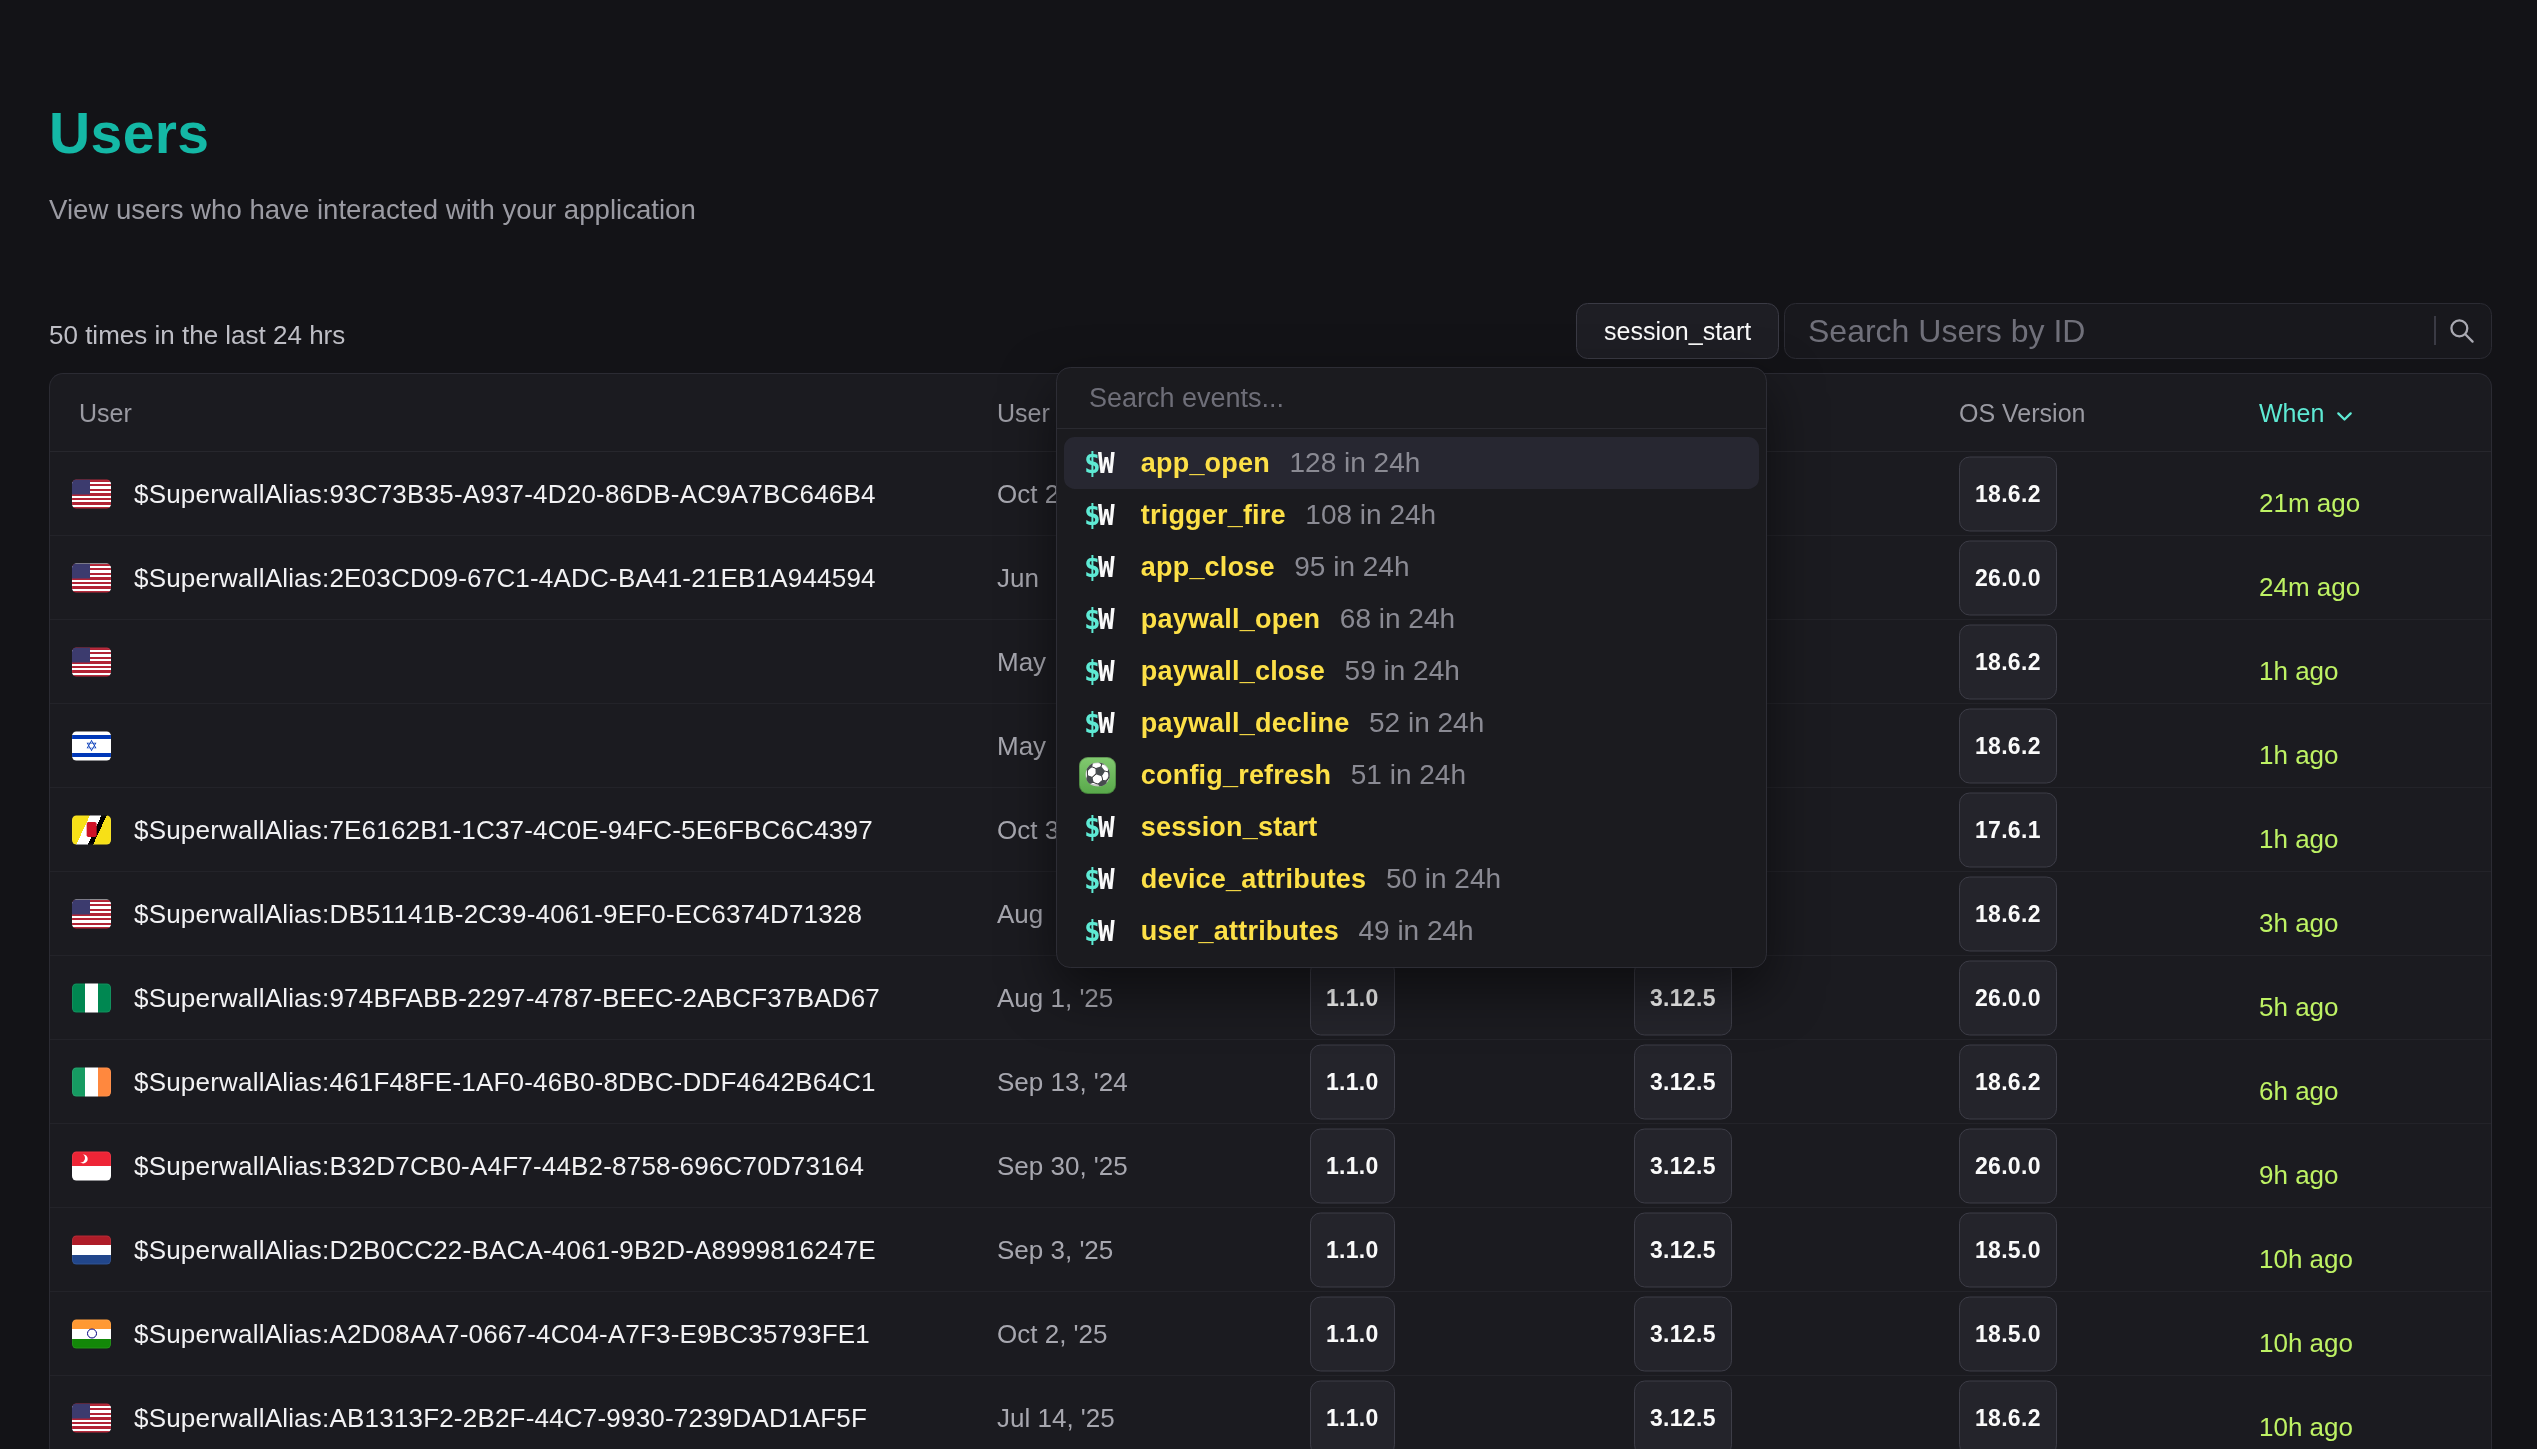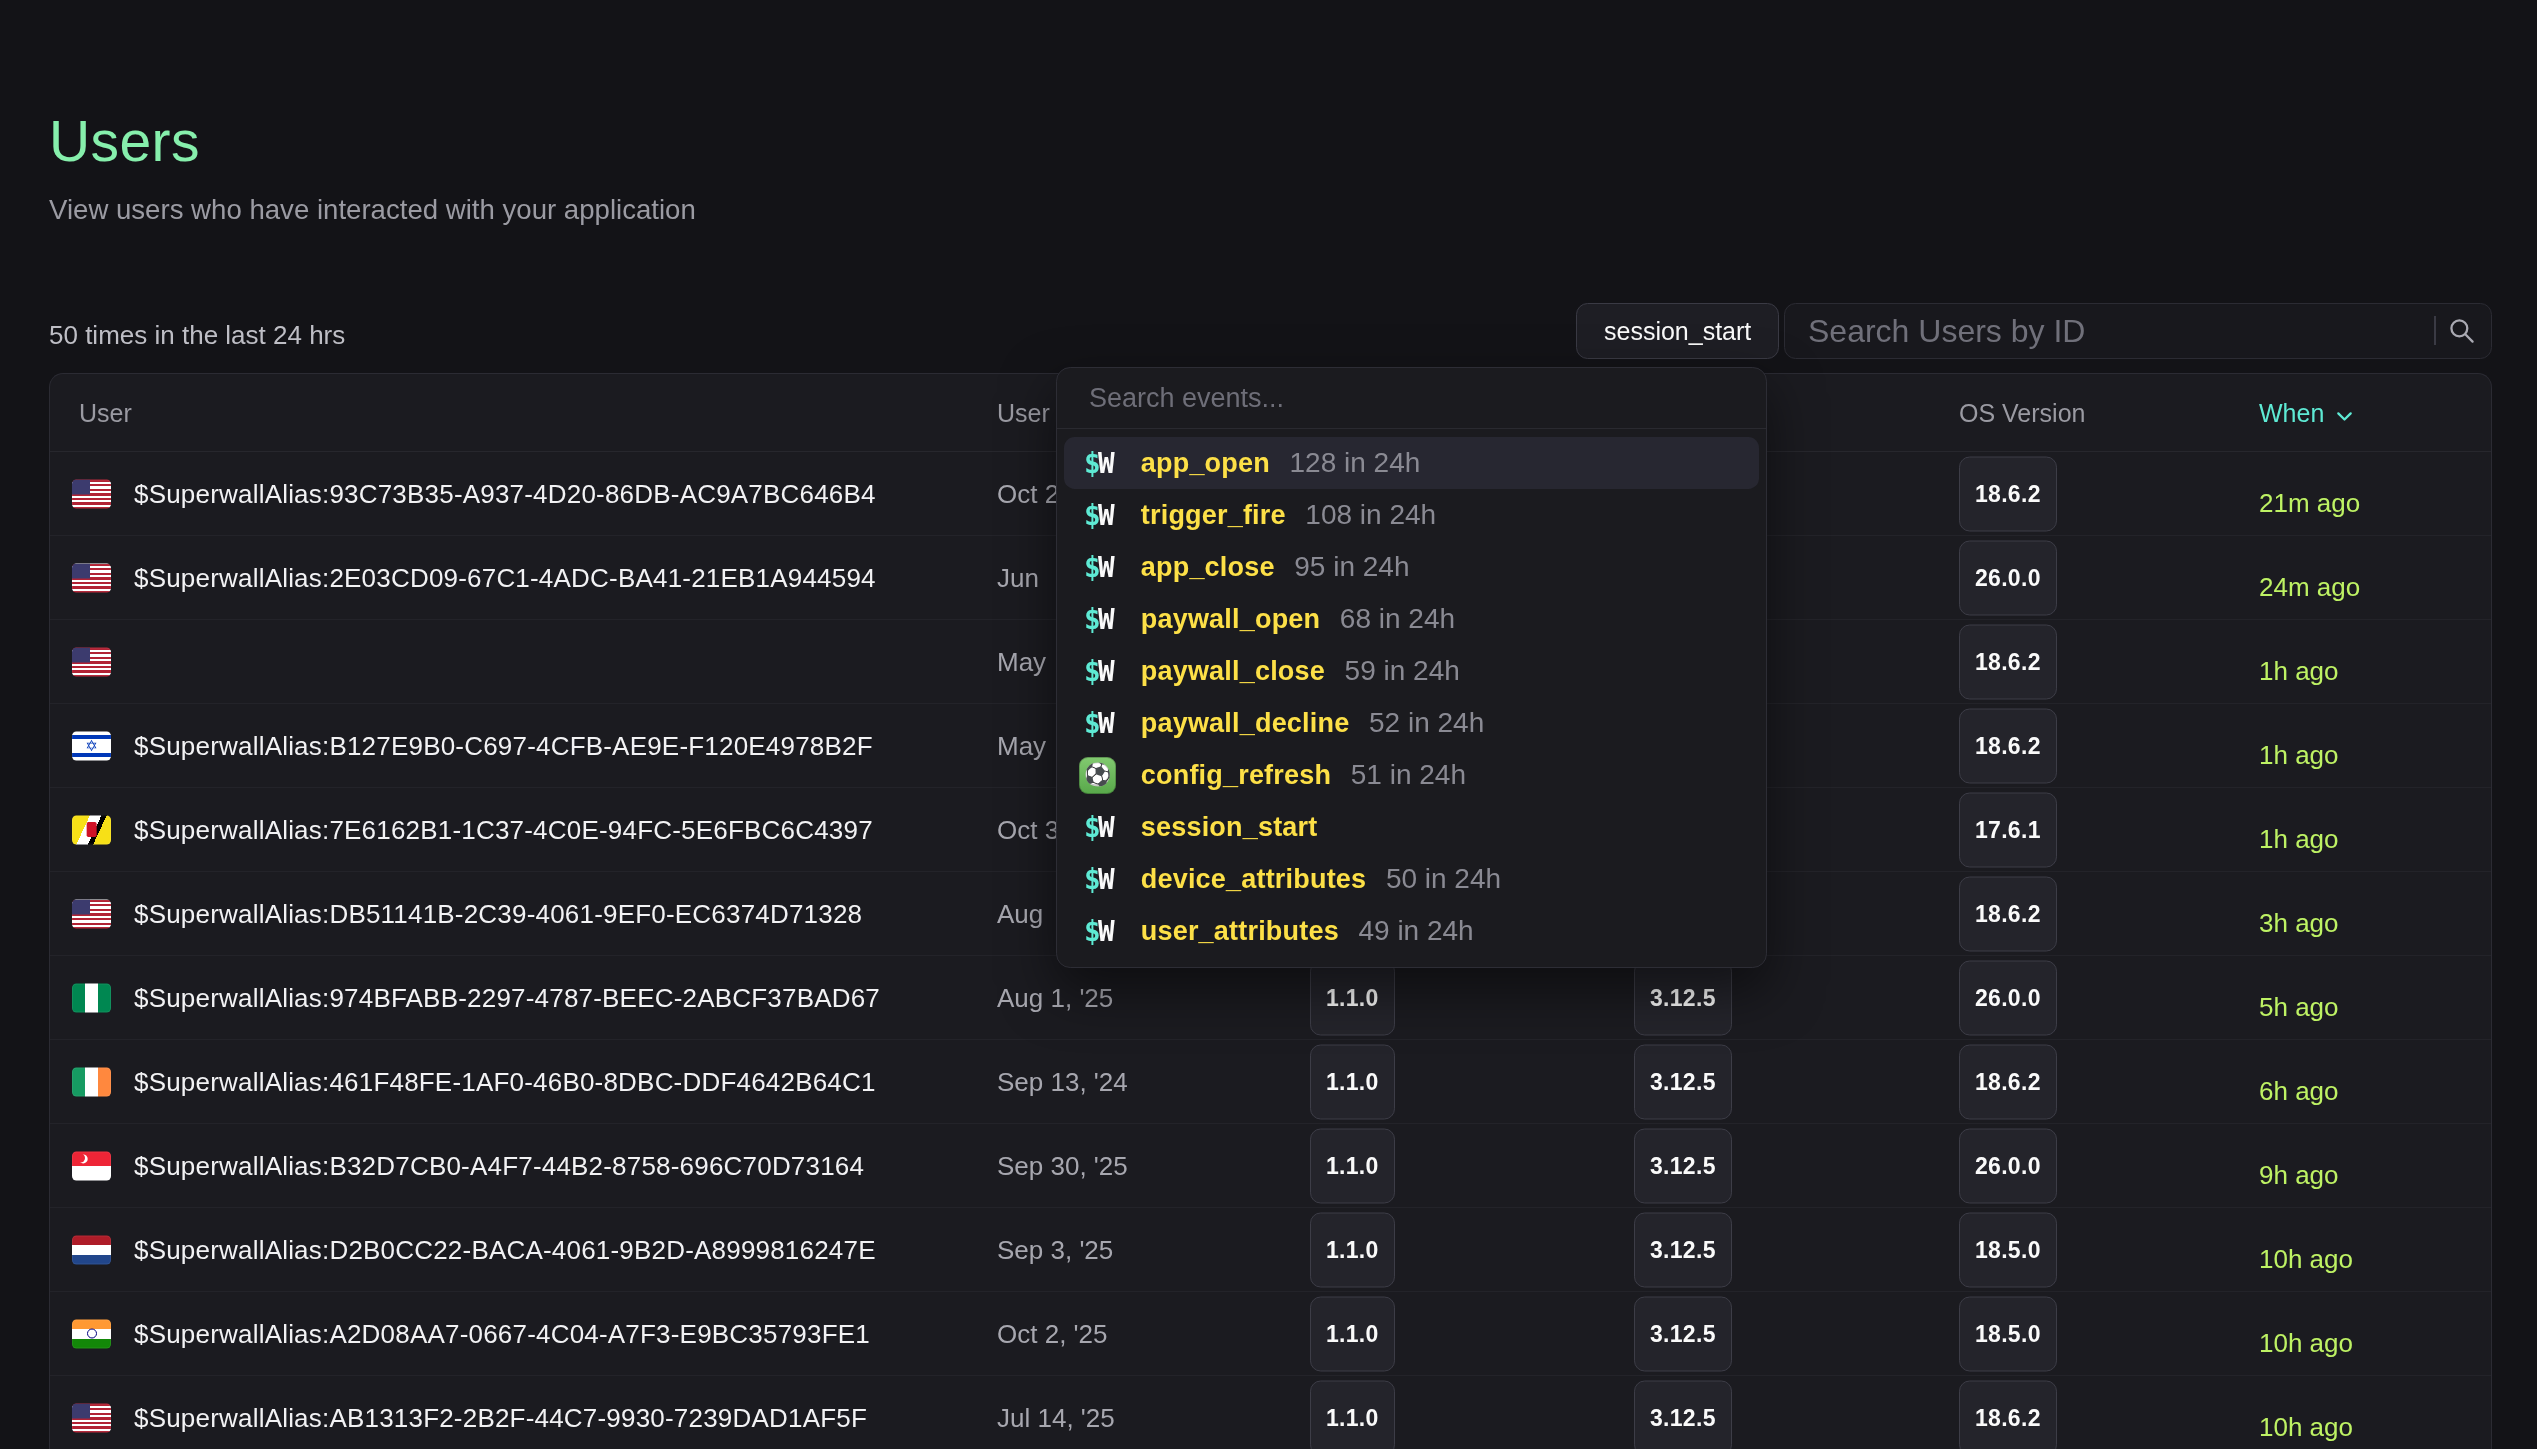--- a/index.html
+++ b/index.html
@@ -4,21 +4,21 @@
 <style>
   * { margin:0; padding:0; box-sizing:border-box; }
   html,body { background:#0f0f13; }
   .canvas {
     position:relative; width:2538px; height:1449px;
     background:#131317; overflow:hidden;
     font-family:"Liberation Sans", sans-serif;
     -webkit-font-smoothing:antialiased;
   }
   
-  .page-title { position:absolute; left:49px; top:108px; font-size:57px; font-weight:400; color:#86efac; letter-spacing:0.4px; }
+  .page-title { position:absolute; left:49px; top:100px; font-size:57px; font-weight:700; color:#14b8a6; letter-spacing:0.4px; }
   .page-sub   { position:absolute; left:49px; top:194px; font-size:27.6px; color:#9b9ba3; }
   .stats-text { position:absolute; left:49px; top:320px; font-size:26px; color:#bebec5; }
 
   
   .event-filter-btn {
     position:absolute; left:1576px; top:303px; height:56px;
     background:#1e1e24; border:1.8px solid #3a3a44; border-radius:11.6px;
     color:#fafafa; font-size:25px; font-weight:500; font-family:"Liberation Sans",sans-serif;
     padding:0 27px; display:flex; align-items:center; cursor:pointer;
   }
@@ -170,21 +170,20 @@
             <span class="flag f-us"></span>
           </span>
           <span class="cell c-since">May</span>
           <span class="cell c-os"><span class="badge">18.6.2</span></span>
           <span class="cell c-when">1h ago</span>
         </div>
         <div class="trow">
           <span class="cell c-flag">
             <span class="flag f-il"></span>
           </span>
-          <span class="cell c-alias">$SuperwallAlias:B127E9B0-C697-4CFB-AE9E-F120E4978B2F</span>
           <span class="cell c-since">May</span>
           <span class="cell c-os"><span class="badge">18.6.2</span></span>
           <span class="cell c-when">1h ago</span>
         </div>
         <div class="trow">
           <span class="cell c-flag">
             <span class="flag f-bn"></span>
           </span>
           <span class="cell c-alias">$SuperwallAlias:7E6162B1-1C37-4C0E-94FC-5E6FBC6C4397</span>
           <span class="cell c-since">Oct 3</span>

